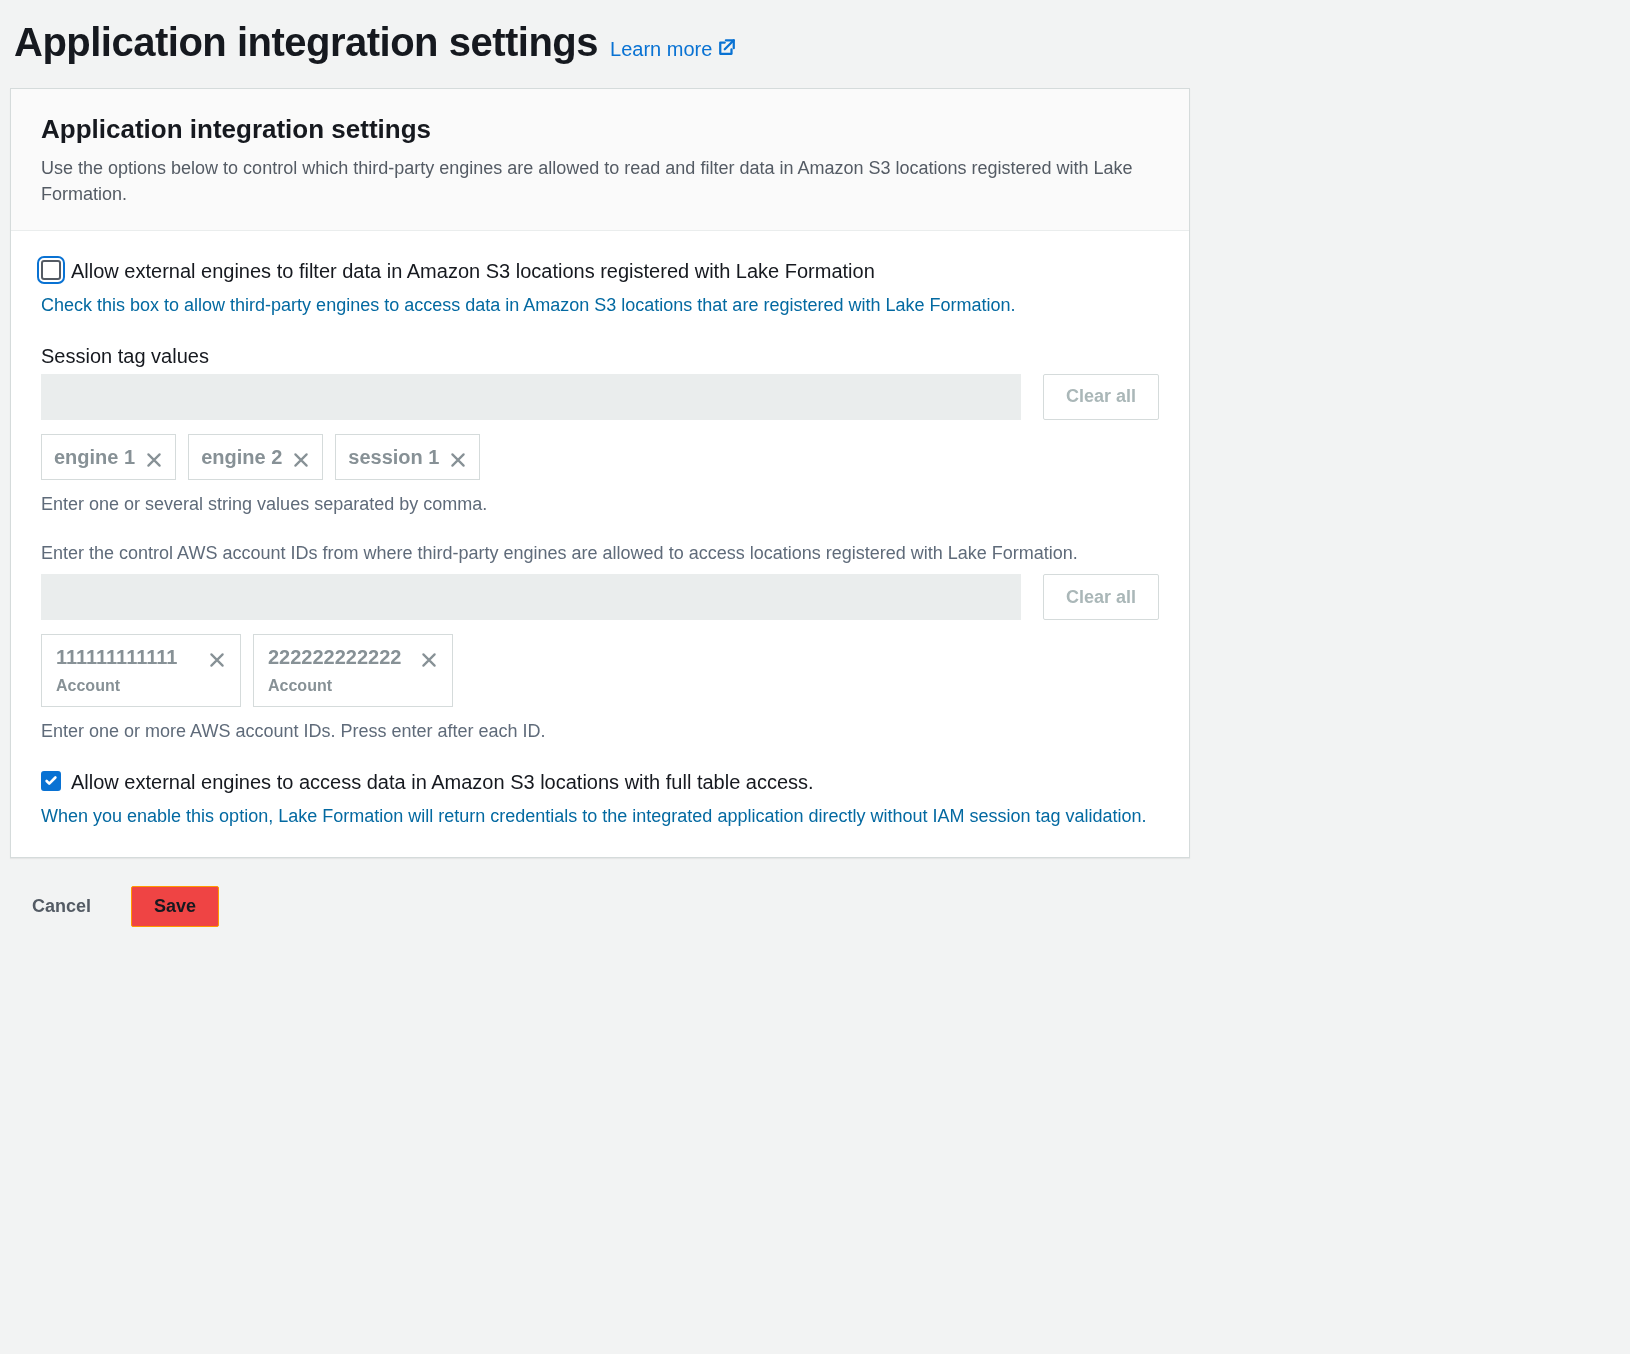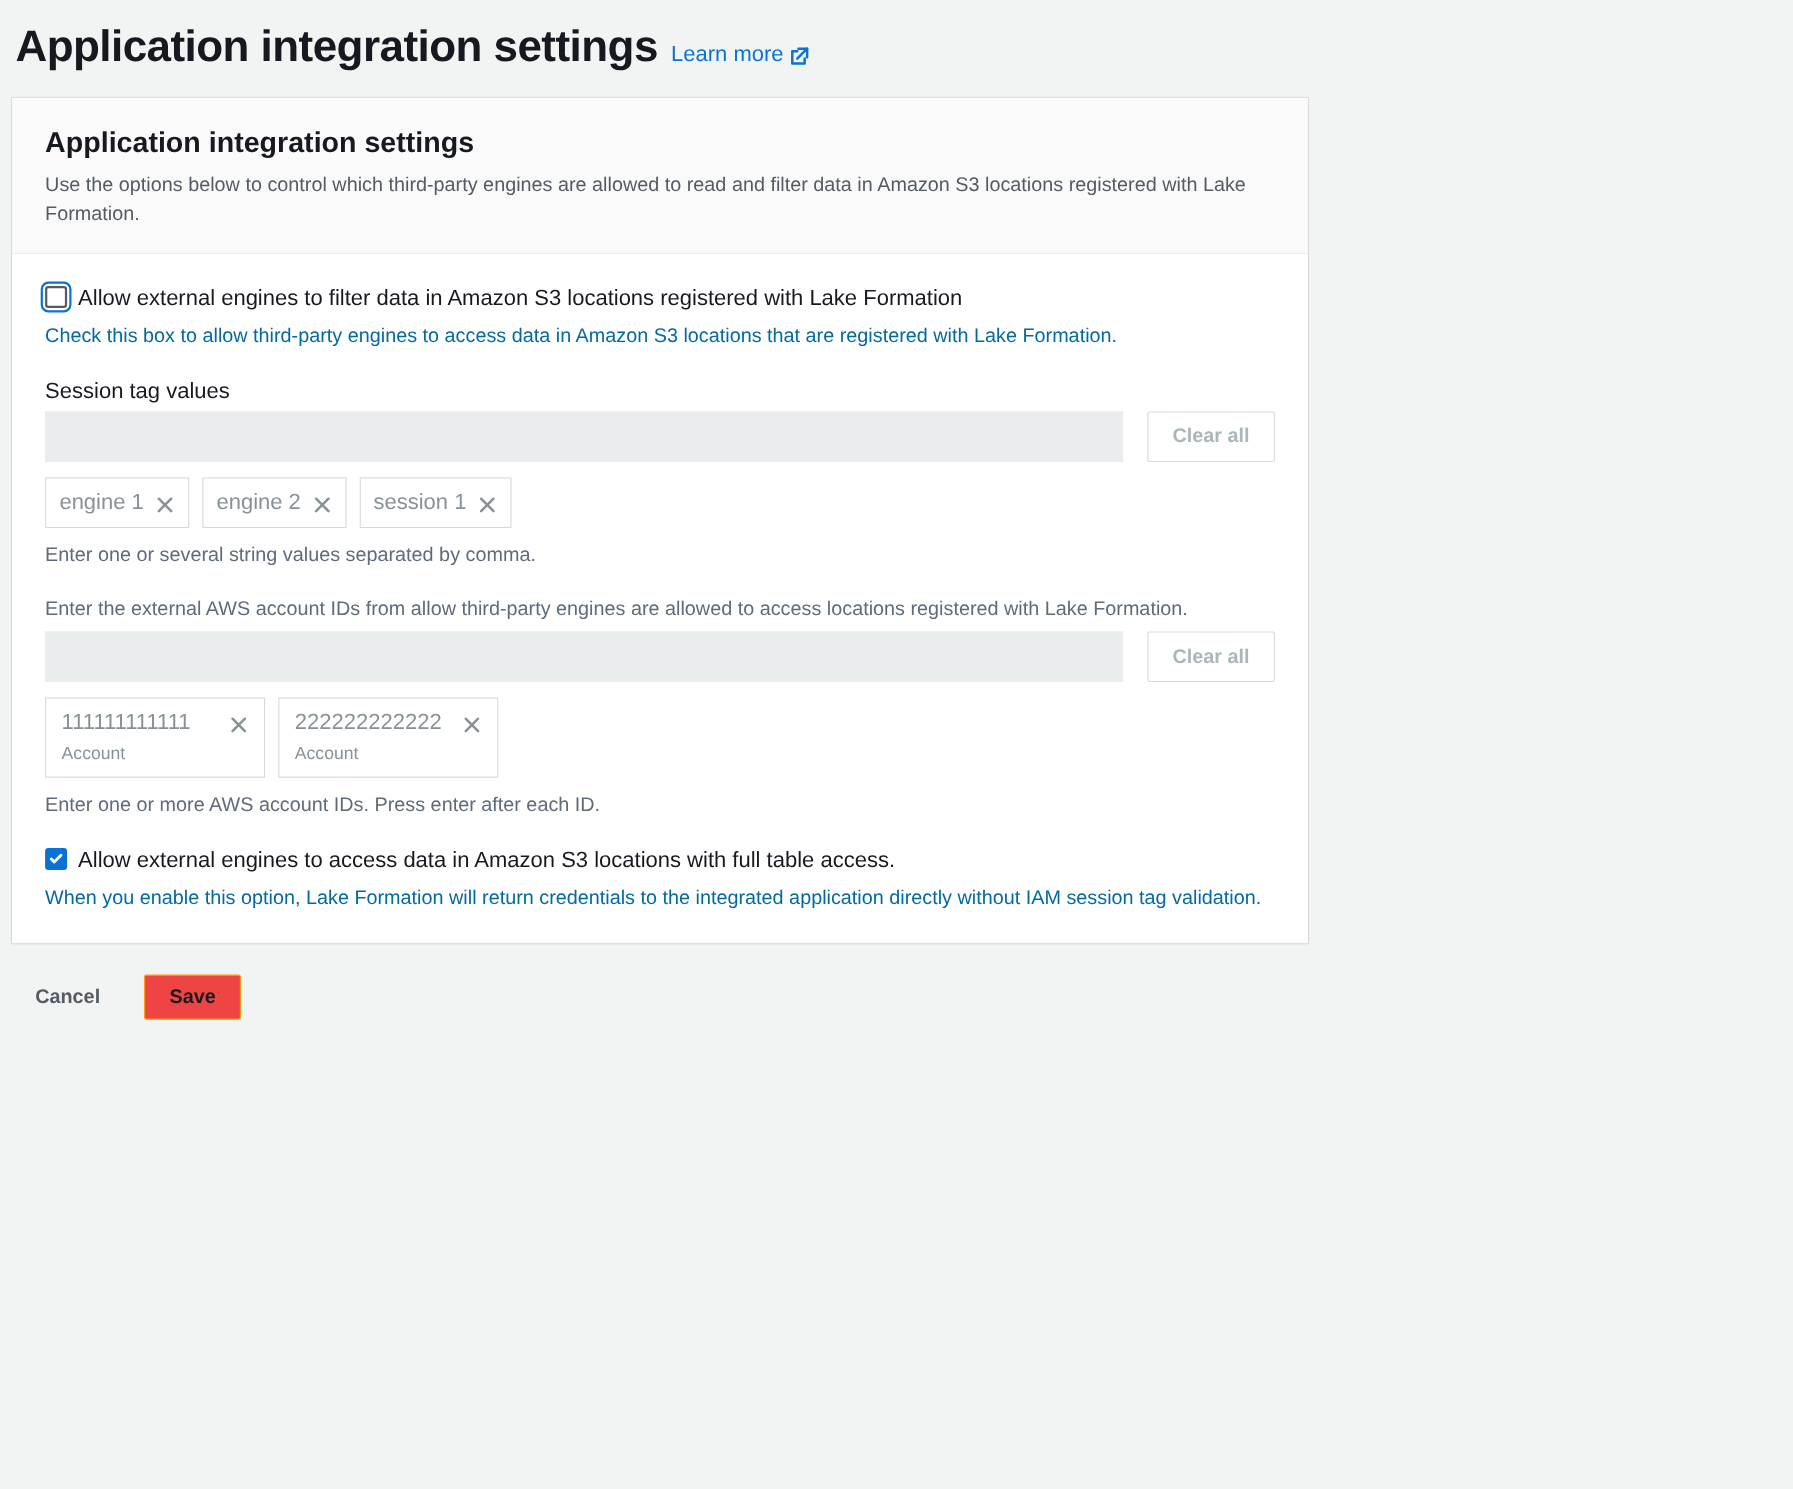--- a/index.html
+++ b/index.html
@@ -27,21 +27,20 @@
     font-weight: 700;
     letter-spacing: -0.5px;
     margin: 0;
   }
   .learn-more {
     font-size: 20px;
     color: #0972d3;
     text-decoration: none;
     font-weight: 500;
     display: inline-flex;
-    align-items: center;
     gap: 6px;
   }
   .ext-icon { width: 18px; height: 18px; display: inline-block; }
   .ext-icon svg { width: 100%; height: 100%; stroke: #0972d3; }
 
   
   .card {
     background: #fff;
     border: 1px solid #d5dbdb;
     box-shadow: 0 1px 1px rgba(0,0,0,0.05);
@@ -135,20 +134,21 @@
   }
 
   .tag-list { display:flex; flex-wrap:wrap; gap:12px; margin-top:14px; }
   .tag {
     display:flex; align-items:center; gap:10px;
     border:1px solid #d5dbdb;
     background:#fff;
     padding:8px 12px;
     font-size:20px;
     color:#879196;
+    font-weight:bold;
   }
   .tag.account-tag { flex-direction:column; align-items:flex-start; gap:4px; padding:8px 14px 8px 14px; min-width:200px; }
   .tag-top { display:flex; align-items:center; gap:10px; width:100%; justify-content:space-between; font-size:20px; }
   .tag-sub { font-size:16px; color:#879196; }
   .x-icon { width:18px; height:18px; cursor:pointer; }
   .x-icon svg { width:100%; height:100%; stroke:#879196; }
   .tag-hint { color:#5f6b7a; font-size:18px; margin:12px 0 0 0; }
 
   
   .footer {
@@ -216,21 +216,21 @@
               <span>session 1</span>
               <span class="x-icon"><svg viewBox="0 0 16 16" fill="none" stroke-width="2" stroke-linecap="round">
                   <path d="M3 3l10 10M13 3L3 13"></path>
                 </svg></span>
             </div>
           </div>
         <p class="tag-hint">Enter one or several string values separated by comma.</p>
       </div>
 
       <div class="section">
-        <p class="field-desc">Enter the external AWS account IDs from allow third-party engines are allowed to access locations registered with Lake Formation.</p>
+        <p class="field-desc">Enter the control AWS account IDs from where third-party engines are allowed to access locations registered with Lake Formation.</p>
         <div class="input-row">
           <input class="text-input" type="text" style="">
           <button class="btn disabled" disabled="">Clear all</button>
         </div>
         <div class="tag-list" id="aws-account-list">
             <div class="tag account-tag">
               <div class="tag-top">
                 <span>111111111111</span>
                 <span class="x-icon"><svg viewBox="0 0 16 16" fill="none" stroke-width="2" stroke-linecap="round">
                     <path d="M3 3l10 10M13 3L3 13"></path>

